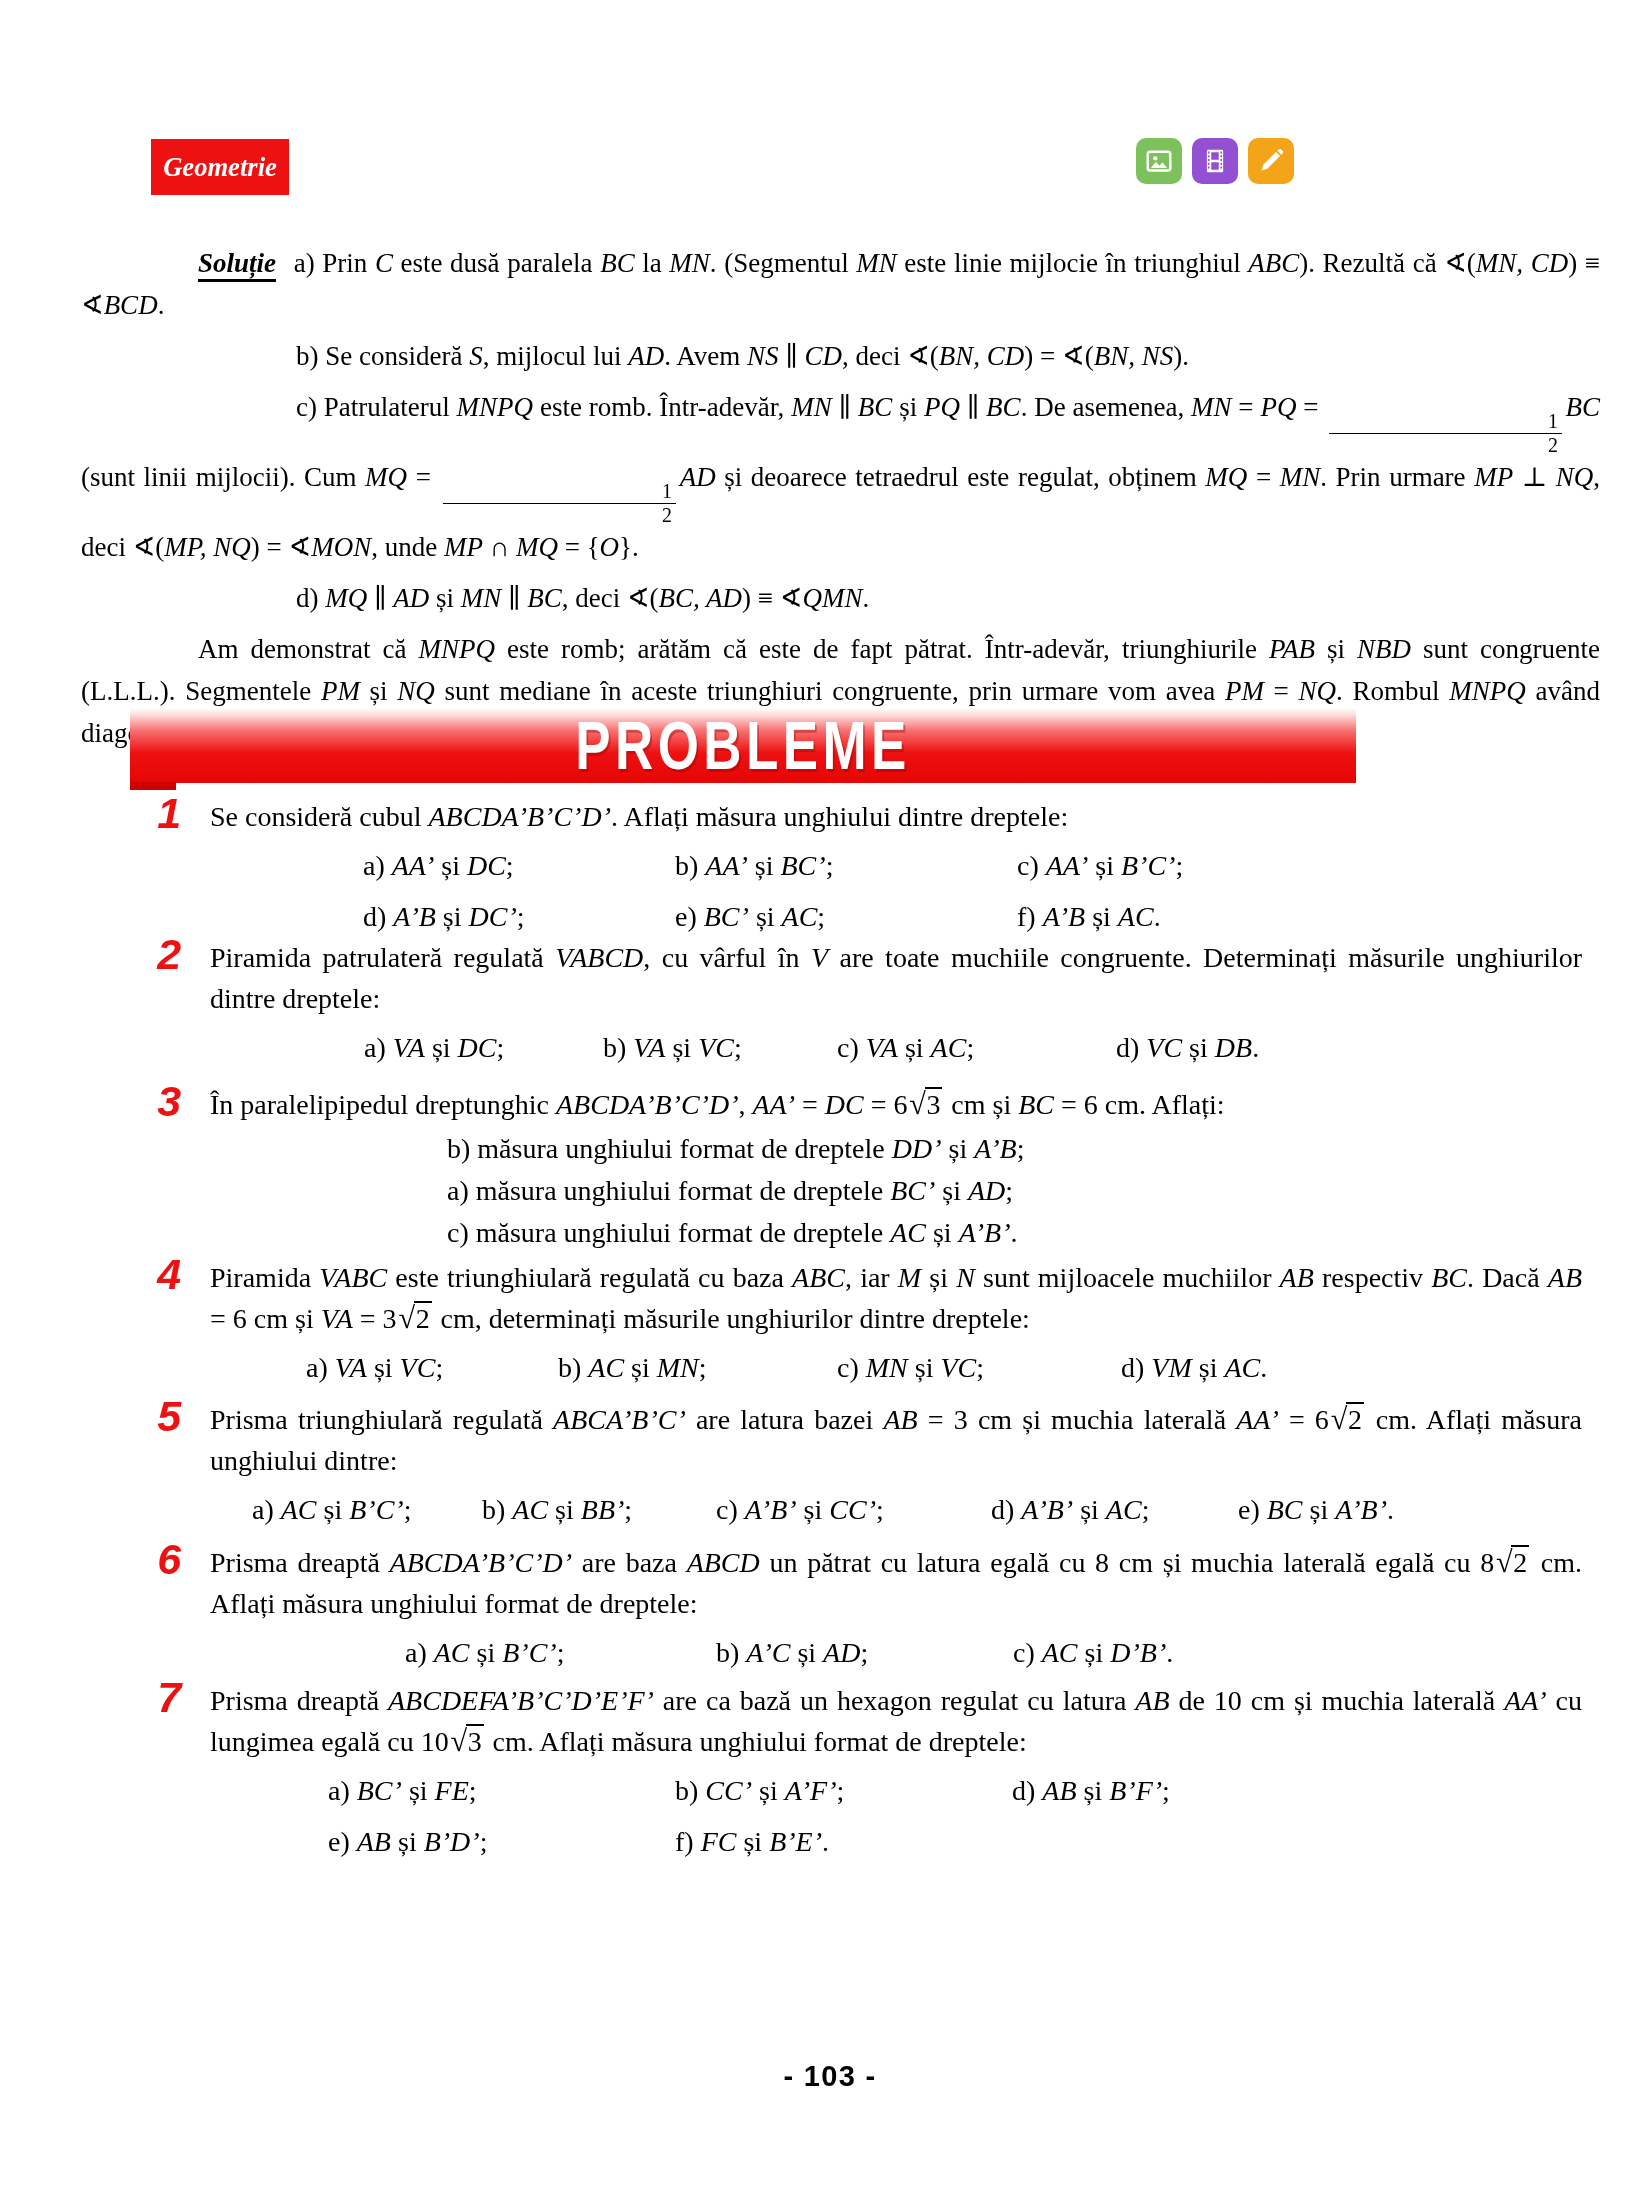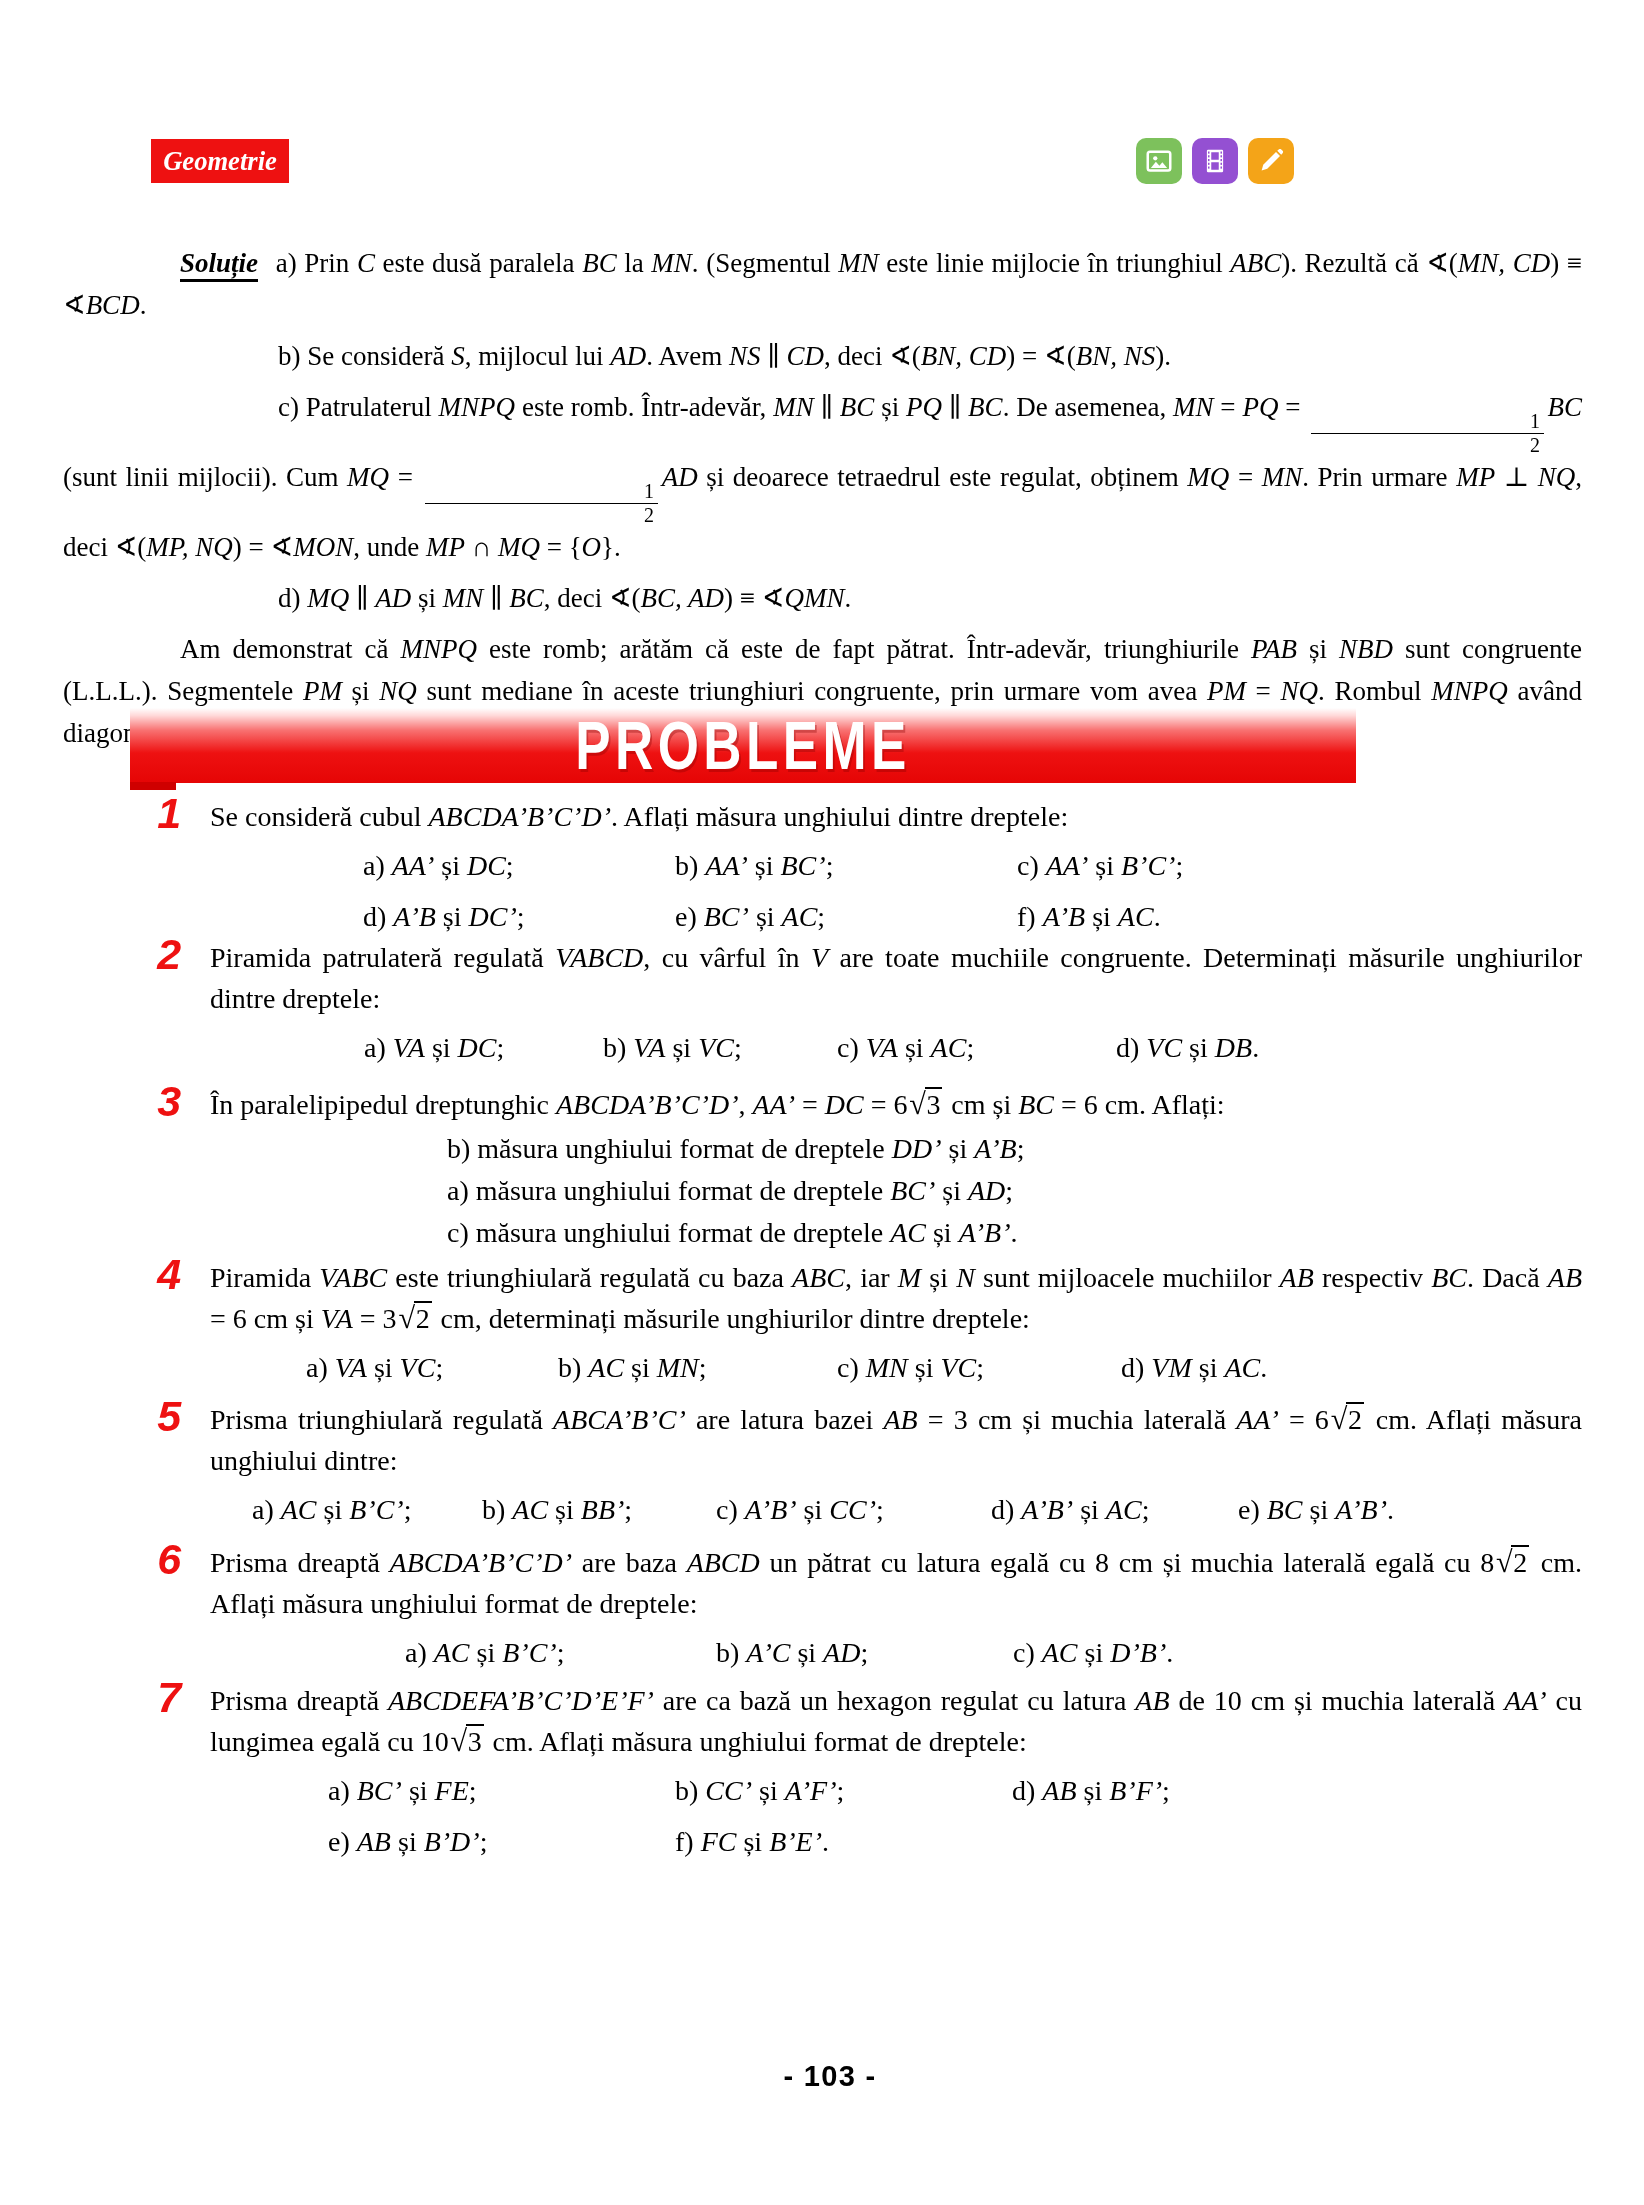--- a/index.html
+++ b/index.html
@@ -1,33 +1,33 @@
 <!DOCTYPE html>
 <html style="font-size:10px"><head>
 <meta charset="utf-8">
 <style>
   html,body{margin:0;padding:0;background:#ffffff;}
   body{width:1644px;height:2205px;position:relative;overflow:hidden;
        font-family:"Liberation Serif","DejaVu Serif",serif;color:#000;}
 
   
-  .badge{position:absolute;left:151px;top:139px;width:138px;height:44px;
+  .badge{position:absolute;left:151px;top:139px;width:138px;height:56px;
          background:#ee1111;color:#fff;display:flex;align-items:center;justify-content:center;
          font-style:italic;font-weight:bold;font-size:26.6px;}
 
   
   .icons{position:absolute;left:1136px;top:138px;display:flex;gap:10px;}
   .iconbtn{width:46px;height:46px;border-radius:10px;display:flex;align-items:center;justify-content:center;}
   .iconbtn svg{width:30px;height:30px;display:block;}
   .icon-green{background:#7dc15c;}
   .icon-purple{background:#9450d2;}
   .icon-orange{background:#f4a418;}
 
   
-  .solution{position:absolute;left:63px;top:242px;width:1519px;
+  .solution{position:absolute;left:81px;top:242px;width:1519px;
             font-size:27px;line-height:42px;text-align:justify;}
   .sp{margin:0 0 8.9px 0;}
   .indent-small{text-indent:117px;}
   .indent-big{text-indent:215px;}
   .sol-label{font-weight:bold;font-style:italic;border-bottom:3.2px solid #000;
              padding-bottom:0.6px;margin-right:17.7px;}
 
   
   i{font-style:italic;}
   .frac{display:inline-flex;flex-direction:column;text-align:center;vertical-align:-0.62em;

